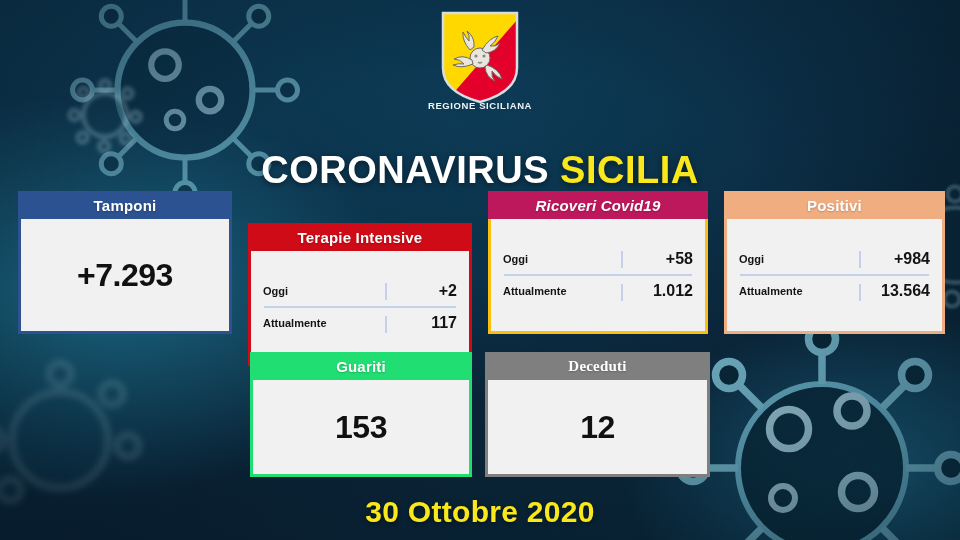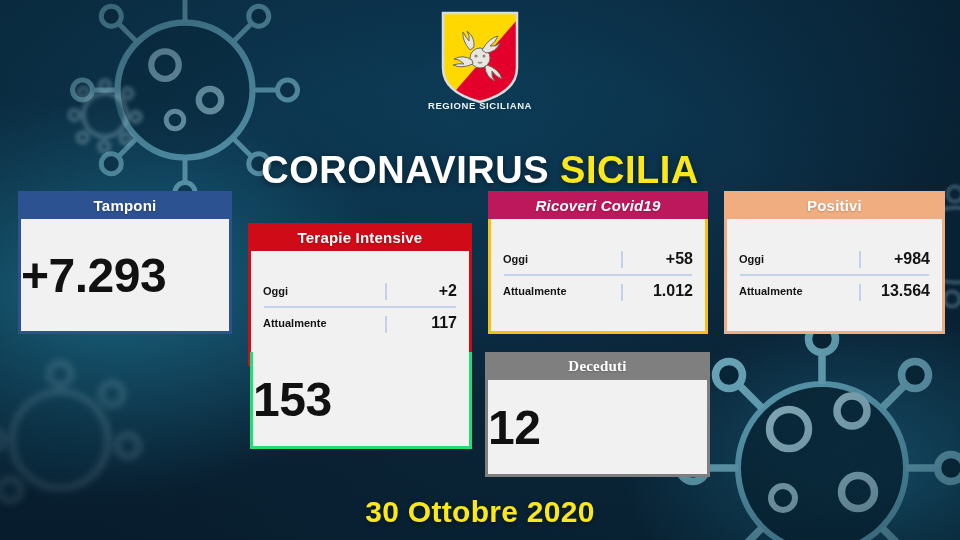--- a/index.html
+++ b/index.html
@@ -51,21 +51,21 @@
     text-shadow:0 1px 2px rgba(0,0,0,.22);
   }
   .card-body {
     background:#f1f1f1;
     border-style:solid; border-width:0 3px 3px 3px;
     display:flex; flex-direction:column; justify-content:center;
   }
 
   
   .big-value {
-    font-size:48px; font-weight:bold; color:#111;
+    text-align:center; font-size:32px; font-weight:bold; color:#111;
     letter-spacing:-.5px;
   }
 
   
   .rows { width:100%; padding:0 12px; }
   .row {
     display:flex; align-items:center; justify-content:space-between;
     height:31px; position:relative;
   }
   .row-label { font-size:11px; font-weight:bold; color:#141414; }
@@ -287,20 +287,21 @@
       <div class="row">
         <span class="row-label">Attualmente</span>
         <span class="vdiv" style="left:120px;"></span>
         <span class="row-value">13.564</span>
       </div>
     </div>
   </div>
 </div>
 
 <div class="card" style="left:250px; top:352px; width:222px; height:125px;">
+  <div class="card-head" style="background:#21de72;">Guariti</div>
   <div class="card-body" style="height:97px; border-color:#21de72;">
     <div class="big-value">153</div>
   </div>
 </div>
 
 <div class="card" style="left:485px; top:352px; width:225px; height:125px;">
   <div class="card-head" style="background:#7f7f7f;font-family:Liberation Serif, serif;">Deceduti</div>
   <div class="card-body" style="height:97px; border-color:#7f7f7f;">
     <div class="big-value">12</div>
   </div>

